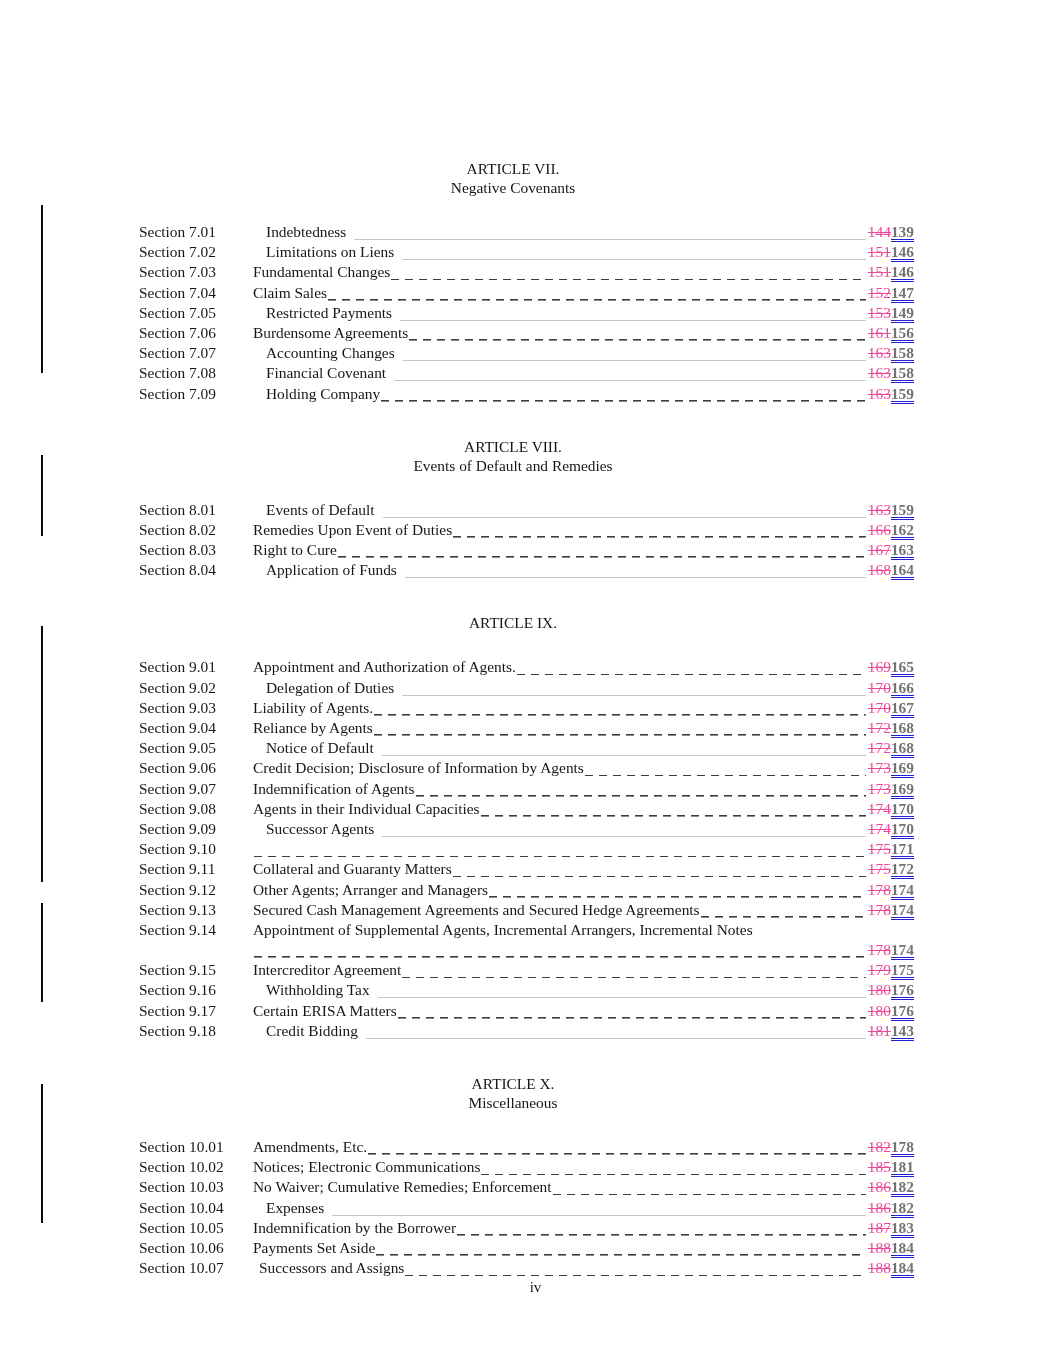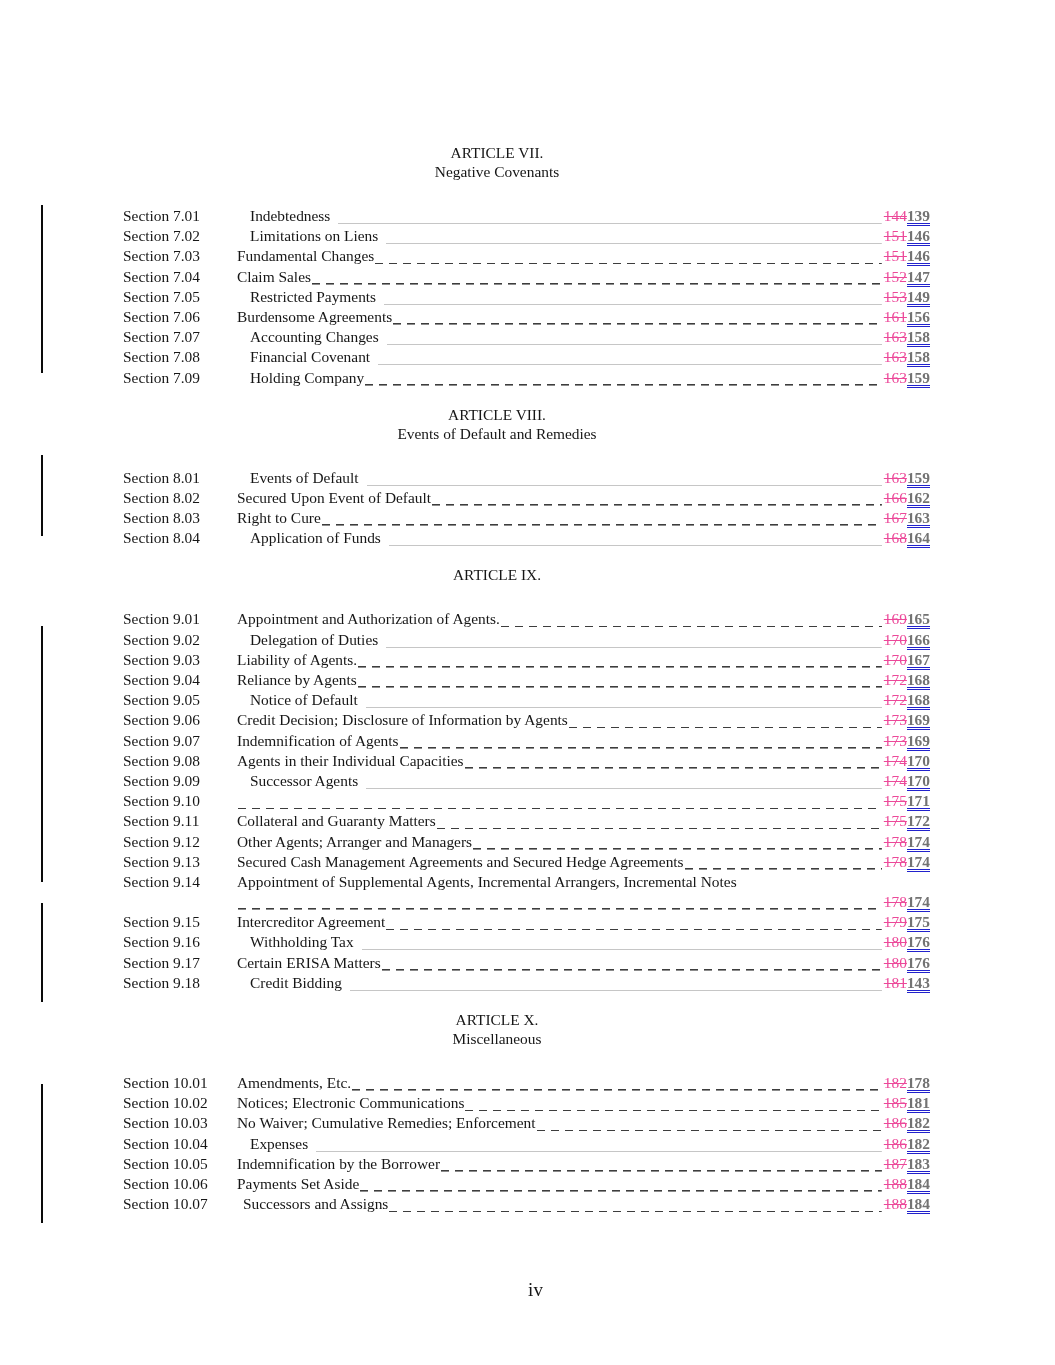--- a/index.html
+++ b/index.html
@@ -12,21 +12,21 @@
     font-size: 15.4px;
     color: #161616;
     overflow: hidden;
   }
   .content {
     position: absolute;
     left: 123px;
     top: 143px;
     width: 807px; 
   }
-  .article { margin: 0; }
+  .article { margin: 16px; }
   .article + .article { margin-top: 0; }
   .article-head {
     width: 748px;            
     text-align: center;
     line-height: 19px;
     margin-bottom: 25px;
   }
   .article-head .subtitle { display: block; }
   .section-list { }
   .row {
@@ -70,21 +70,21 @@
     border-bottom: 3px double #2222cc;
     font-weight: bold;
   }
   .spacer-after-list { height: 17px; }
   .footer {
     position: absolute;
     left: 16px;
     right: 0;
     top: 1279px;
     text-align: center;
-    font-size: 19px;
+    font-size: 15px;
   }
   .cbar { position: absolute; left: 41px; width: 2px; background: #0a0a0a; }
   .cb1 { top: 205px;  height: 168px; }
   .cb2 { top: 455px;  height: 81px;  }
   .cb3 { top: 626px;  height: 256px; }
   .cb4 { top: 903px;  height: 99px;  }
   .cb5 { top: 1084px; height: 139px; }
 </style>
 </head>
 <body>
@@ -178,21 +178,21 @@
     <div class="section-list">
   <div class="row">
     <span class="num">Section 8.01</span>
     <span class="title indent">Events of Default</span>
     <span class="leader dot"></span>
     <span class="pages"><span class="pg-old">163</span><span class="pg-new">159</span></span>
   </div>
 
   <div class="row">
     <span class="num">Section 8.02</span>
-    <span class="title">Secured Upon Event of Default</span>
+    <span class="title">Remedies Upon Event of Duties</span>
     <span class="leader dash"></span>
     <span class="pages"><span class="pg-old">166</span><span class="pg-new">162</span></span>
   </div>
 
   <div class="row">
     <span class="num">Section 8.03</span>
     <span class="title">Right to Cure</span>
     <span class="leader dash"></span>
     <span class="pages"><span class="pg-old">167</span><span class="pg-new">163</span></span>
   </div>

